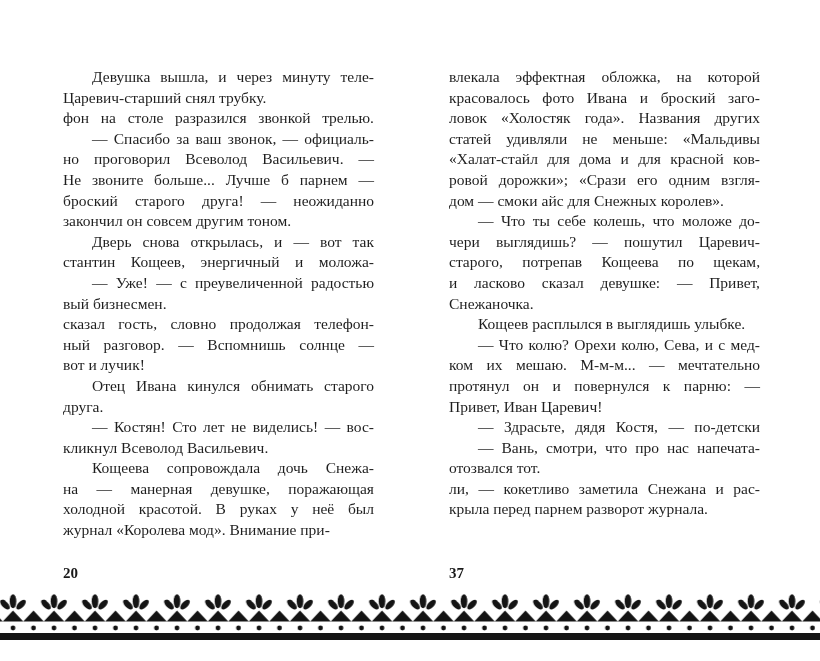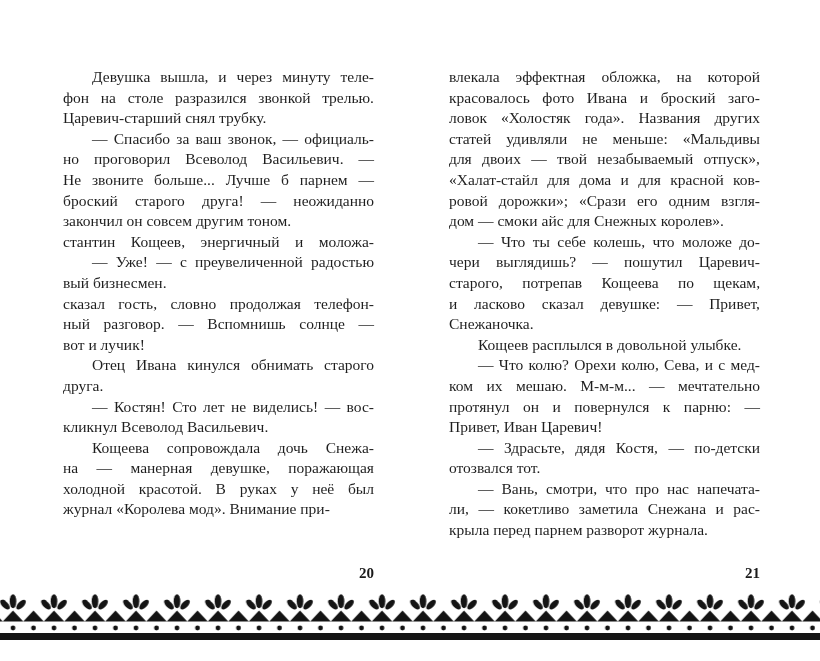--- a/index.html
+++ b/index.html
@@ -25,21 +25,21 @@
     text-align: justify;
     text-align-last: justify;
     white-space: nowrap;
   }
   .line.last { text-align-last: left; }
   .line.first { text-indent: 29px; }
   .page-number {
     position: absolute;
     top: 565px;
     width: 311px;
-    text-align: right;
+    text-align: left;
     font-weight: bold;
     font-size: 15px;
     color: #1a1a1a;
   }
   .page-number.left  { left: 63px; }
   .page-number.right { left: 449px; }
   .ornament {
     position: absolute;
     left: 0;
     top: 593px;
@@ -47,27 +47,28 @@
     height: 48px;
   }
 </style>
 </head>
 <body>
 
 <div class="spread">
 
   <div class="page-col left">
       <div class="line first">Девушка вышла, и через минуту теле-</div>
+      <div class="line last">Царевич-старший снял трубку.</div>
       <div class="line">фон на столе разразился звонкой трелью.</div>
-      <div class="line last">Царевич-старший снял трубку.</div>
       <div class="line first">— Спасибо за ваш звонок, — официаль-</div>
       <div class="line">но проговорил Всеволод Васильевич. —</div>
       <div class="line">Не звоните больше... Лучше б парнем —</div>
       <div class="line">броский старого друга! — неожиданно</div>
       <div class="line last">закончил он совсем другим тоном.</div>
+      <div class="line first">Дверь снова открылась, и — вот так</div>
       <div class="line">стантин Кощеев, энергичный и моложа-</div>
       <div class="line first">— Уже! — с преувеличенной радостью</div>
       <div class="line last">вый бизнесмен.</div>
       <div class="line">сказал гость, словно продолжая телефон-</div>
       <div class="line">ный разговор. — Вспомнишь солнце —</div>
       <div class="line last">вот и лучик!</div>
       <div class="line first">Отец Ивана кинулся обнимать старого</div>
       <div class="line last">друга.</div>
       <div class="line first">— Костян! Сто лет не виделись! — вос-</div>
       <div class="line last">кликнул Всеволод Васильевич.</div>
@@ -75,44 +76,43 @@
       <div class="line">на — манерная девушке, поражающая</div>
       <div class="line">холодной красотой. В руках у неё был</div>
       <div class="line last">журнал «Королева мод». Внимание при-</div>
     </div>
 
   <div class="page-col right">
       <div class="line">влекала эффектная обложка, на которой</div>
       <div class="line">красовалось фото Ивана и броский заго-</div>
       <div class="line">ловок «Холостяк года». Названия других</div>
       <div class="line">статей удивляли не меньше: «Мальдивы</div>
-      <div class="line">для двоих — твой незабываемый отпуск»,</div>
       <div class="line">«Халат-стайл для дома и для красной ков-</div>
       <div class="line">ровой дорожки»; «Срази его одним взгля-</div>
       <div class="line last">дом — смоки айс для Снежных королев».</div>
       <div class="line first">— Что ты себе колешь, что моложе до-</div>
       <div class="line">чери выглядишь? — пошутил Царевич-</div>
       <div class="line">старого, потрепав Кощеева по щекам,</div>
       <div class="line">и ласково сказал девушке: — Привет,</div>
       <div class="line last">Снежаночка.</div>
-      <div class="line last first">Кощеев расплылся в довольной улыбке.</div>
+      <div class="line last first">Кощеев расплылся в выглядишь улыбке.</div>
       <div class="line first">— Что колю? Орехи колю, Сева, и с мед-</div>
       <div class="line">ком их мешаю. М-м-м... — мечтательно</div>
       <div class="line">протянул он и повернулся к парню: —</div>
       <div class="line last">Привет, Иван Царевич!</div>
       <div class="line first">— Здрасьте, дядя Костя, — по-детски</div>
+      <div class="line first">— Вань, смотри, что про нас напечата-</div>
       <div class="line last">отозвался тот.</div>
-      <div class="line first">— Вань, смотри, что про нас напечата-</div>
       <div class="line">ли, — кокетливо заметила Снежана и рас-</div>
       <div class="line last">крыла перед парнем разворот журнала.</div>
     </div>
 
   <div class="page-number left">20</div>
 
-  <div class="page-number right">21</div>
+  <div class="page-number right">37</div>
 
   <svg class="ornament" width="820" height="48" viewBox="0 0 820 48" xmlns="http://www.w3.org/2000/svg">
     <defs>
       <pattern id="orn" x="2.75" y="0" width="41" height="41" patternUnits="userSpaceOnUse">
 
         <ellipse cx="10.25" cy="8.2" rx="3.3" ry="7.0" fill="#141414"></ellipse>
         <ellipse cx="2.2" cy="11.6" rx="3.0" ry="6.2" fill="#141414" transform="rotate(-44 2.2 11.6)"></ellipse>
         <ellipse cx="18.3" cy="11.6" rx="3.0" ry="6.2" fill="#141414" transform="rotate(44 18.3 11.6)"></ellipse>
 
         <ellipse cx="43.2" cy="11.6" rx="3.0" ry="6.2" fill="#141414" transform="rotate(-44 43.2 11.6)"></ellipse>

